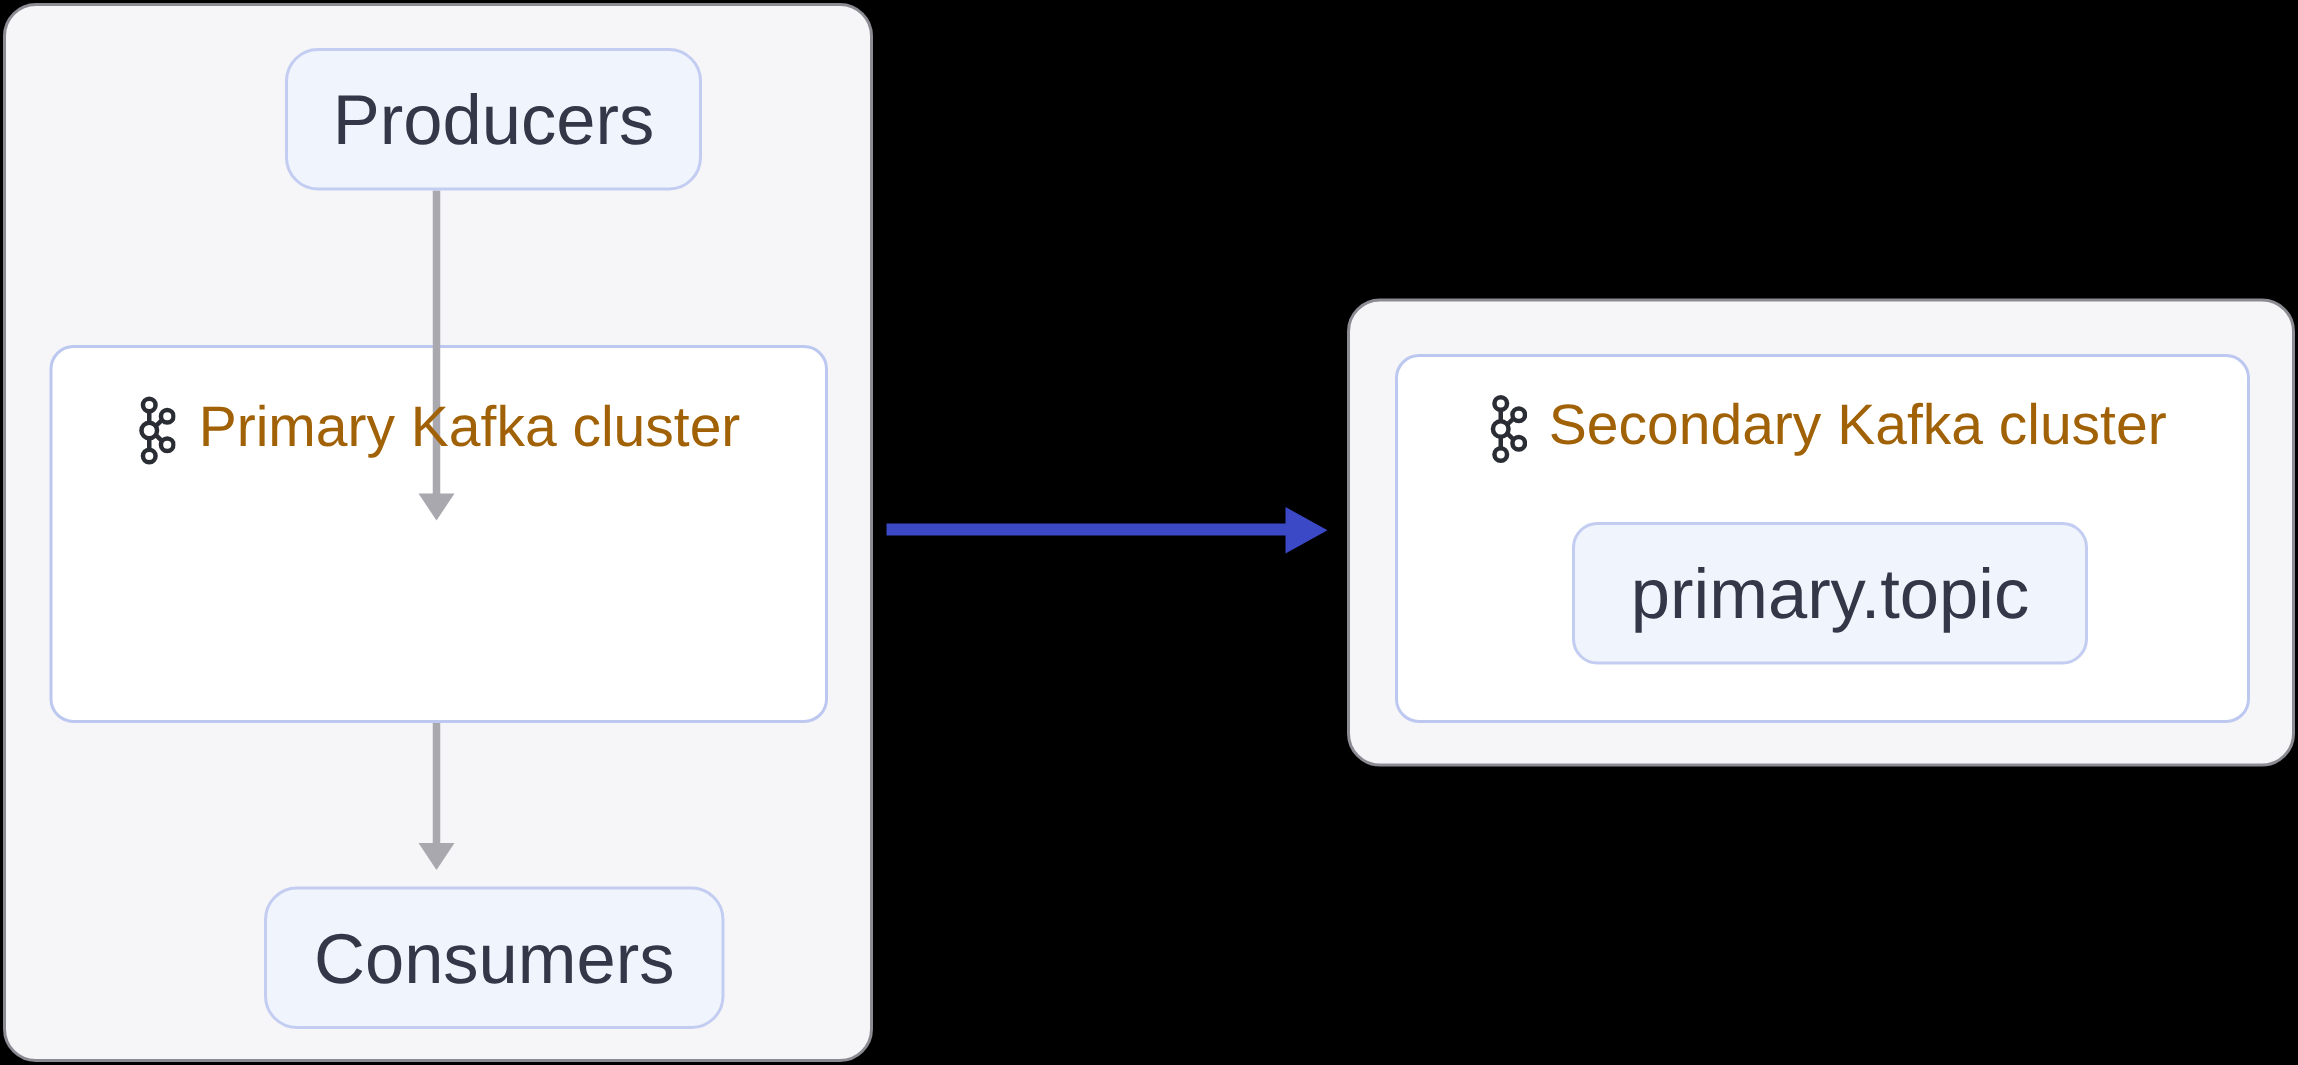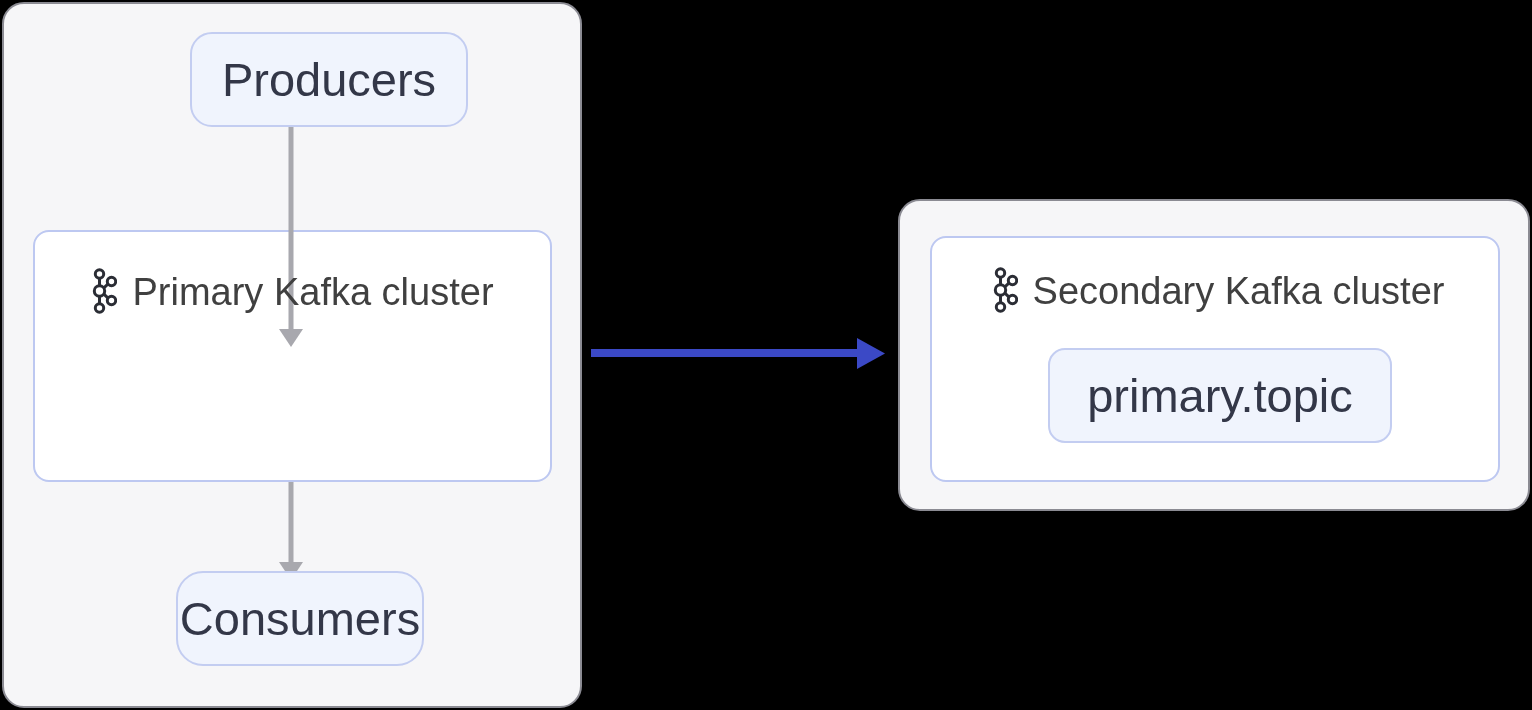--- a/index.html
+++ b/index.html
@@ -31,25 +31,25 @@
     position: absolute;
     background: #ffffff;
     border: 2px solid #bdc8f1;
     border-radius: 16px;
     box-sizing: border-box;
     z-index: 1;
   }
   .cluster-label {
     position: absolute;
     display: flex;
-    align-items: flex-end;
+    align-items: flex-start;
     justify-content: center;
     gap: 15px;
     font-size: 38px;
-    color: #404040;
+    color: #a16207;
     z-index: 3;
     white-space: nowrap;
   }
   .node {
     position: absolute;
     background: #f0f4fd;
     border: 2px solid #c3cdf1;
     border-radius: 22px;
     box-sizing: border-box;
     display: flex;
@@ -59,21 +59,21 @@
     color: #333748;
     z-index: 3;
     white-space: nowrap;
     margin-left: 38px;
   }
   
   .producers-node  { left: 148px; top: 28px;  width: 278px; height: 95px; }
   .primary-cluster-box   { left: 29px;  top: 226px; width: 519px; height: 252px; }
   .primary-cluster-label { left: 29px;  top: 260px; width: 519px; height: 50px; }
   .topic-node      { left: 173px; top: 343px; width: 228px; height: 96px; }
-  .consumers-node  { left: 134px; top: 567px; width: 248px; height: 95px; border-radius: 27px; }
+  .consumers-node  { left: 134px; top: 587px; width: 307px; height: 95px; }
   
   .secondary-cluster-box   { left: 30px;  top: 35px;  width: 570px; height: 246px; }
   .secondary-cluster-label { left: 30px;  top: 62px;  width: 576px; height: 50px; }
   .primary-topic-node      { left: 110px; top: 147px; width: 344px; height: 95px; border-radius: 17px; }
 
   .arrow-layer {
     position: absolute;
     left: 0; top: 0;
     width: 1532px;
     height: 710px;

